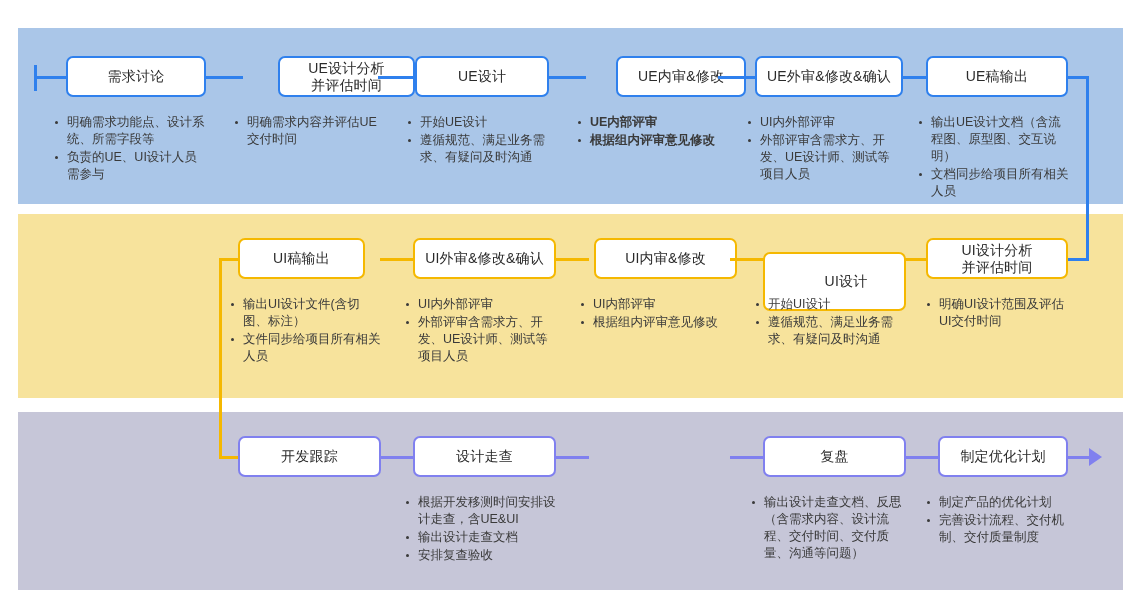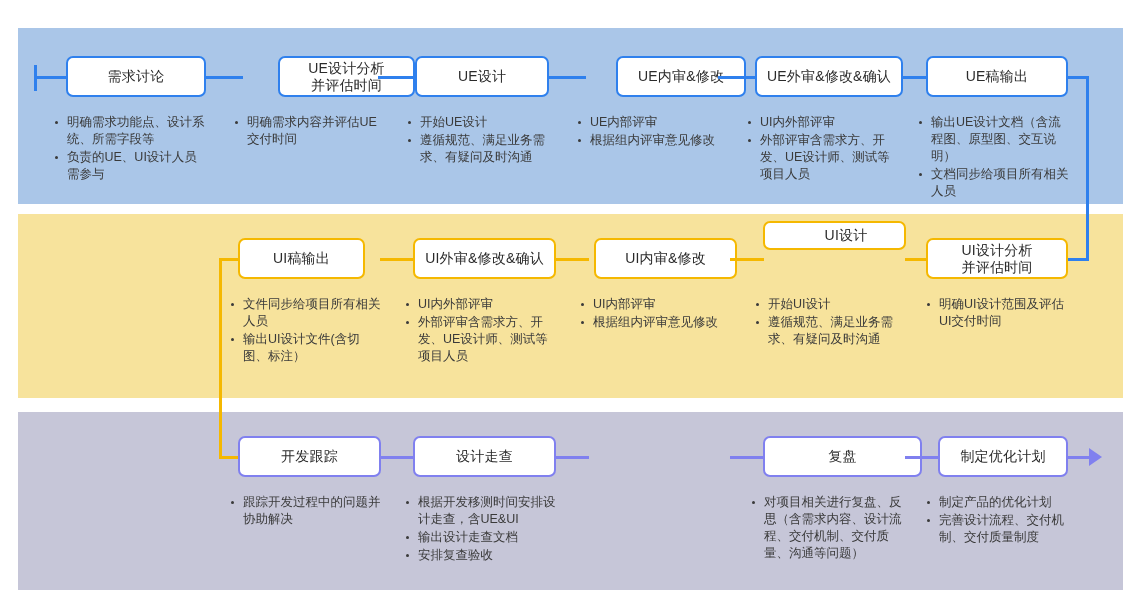--- a/index.html
+++ b/index.html
@@ -135,21 +135,21 @@
     <li>明确需求功能点、设计系统、所需字段等</li>
     <li>负责的UE、UI设计人员需参与</li>
   </ul>
   <ul class="bullets" style="left:233px;top:114px;width:152px;">
     <li>明确需求内容并评估UE交付时间</li>
   </ul>
   <ul class="bullets" style="left:406px;top:114px;width:152px;">
     <li>开始UE设计</li>
     <li>遵循规范、满足业务需求、有疑问及时沟通</li>
   </ul>
-  <ul class="bullets" style="left:576px;top:114px;width:152px;">
+  <ul class="bullets" style="left:576px;top:114px;width:152px;font-weight:bold;">
     <li>UE内部评审</li>
     <li>根据组内评审意见修改</li>
   </ul>
   <ul class="bullets" style="left:746px;top:114px;width:152px;">
     <li>UI内外部评审</li>
     <li>外部评审含需求方、开发、UE设计师、测试等项目人员</li>
   </ul>
   <ul class="bullets" style="left:917px;top:114px;width:152px;">
     <li>输出UE设计文档（含流程图、原型图、交互说明）</li>
     <li>文档同步给项目所有相关人员</li>
@@ -163,37 +163,37 @@
   <div class="node yellow" style="left:413px;top:238px;width:143px;height:41px;">
     <span>UI外审&amp;修改&amp;确认</span>
   </div>
   <div class="link yellow" style="left:555px;top:258px;width:34px;"></div>
 
   <div class="node yellow" style="left:588px;top:238px;width:143px;height:41px;margin-left:6px;">
     <span>UI内审&amp;修改</span>
   </div>
   <div class="link yellow" style="left:730px;top:258px;width:34px;"></div>
 
-  <div class="node yellow" style="left:763px;top:221px;width:143px;height:29px;padding-left:27px;">
+  <div class="node yellow" style="left:763px;top:252px;width:143px;height:59px;padding-left:27px;">
     <span>UI设计</span>
   </div>
   <div class="link yellow" style="left:905px;top:258px;width:34px;"></div>
 
   <div class="node yellow" style="left:926px;top:238px;width:142px;height:41px;flex-direction:column;justify-content:center;">
     <span>UI设计分析</span>
     <span>并评估时间</span>
   </div>
 
   <div class="link yellow" style="left:219px;top:258px;width:21px;"></div>
   <div class="vlink yellow" style="left:219px;top:258px;height:200px;"></div>
   <div class="link yellow" style="left:219px;top:456px;width:21px;"></div>
 
   <ul class="bullets" style="left:229px;top:296px;width:155px;">
+    <li>输出UI设计文件(含切图、标注）</li>
     <li>文件同步给项目所有相关人员</li>
-    <li>输出UI设计文件(含切图、标注）</li>
   </ul>
   <ul class="bullets" style="left:404px;top:296px;width:155px;">
     <li>UI内外部评审</li>
     <li>外部评审含需求方、开发、UE设计师、测试等项目人员</li>
   </ul>
   <ul class="bullets" style="left:579px;top:296px;width:155px;">
     <li>UI内部评审</li>
     <li>根据组内评审意见修改</li>
   </ul>
   <ul class="bullets" style="left:754px;top:296px;width:155px;">
@@ -209,40 +209,37 @@
   </div>
   <div class="link purple" style="left:380px;top:456px;width:34px;"></div>
 
   <div class="node purple" style="left:413px;top:436px;width:143px;height:41px;">
     <span>设计走查</span>
   </div>
   <div class="link purple" style="left:555px;top:456px;width:34px;"></div>
 
   <div class="link purple" style="left:730px;top:456px;width:34px;"></div>
 
-  <div class="node purple" style="left:763px;top:436px;width:159px;height:41px;">
+  <div class="node purple" style="left:763px;top:436px;width:143px;height:41px;">
     <span>复盘</span>
   </div>
   <div class="link purple" style="left:905px;top:456px;width:34px;"></div>
 
   <div class="node purple" style="left:938px;top:436px;width:130px;height:41px;">
     <span>制定优化计划</span>
   </div>
   <div class="link purple" style="left:1067px;top:456px;width:23px;"></div>
   <div class="arrowhead" style="left:1089px;top:448px;"></div>
 
-  <ul class="bullets" style="left:229px;top:494px;width:155px;">
-    <li>跟踪开发过程中的问题并协助解决</li>
-  </ul>
   <ul class="bullets" style="left:404px;top:494px;width:155px;">
     <li>根据开发移测时间安排设计走查，含UE&amp;UI</li>
     <li>输出设计走查文档</li>
     <li>安排复查验收</li>
   </ul>
   <ul class="bullets" style="left:750px;top:494px;width:158px;">
-    <li>对项目相关进行复盘、反思（含需求内容、设计流程、交付机制、交付质量、沟通等问题）</li>
+    <li>输出设计走查文档、反思（含需求内容、设计流程、交付时间、交付质量、沟通等问题）</li>
   </ul>
   <ul class="bullets" style="left:925px;top:494px;width:150px;">
     <li>制定产品的优化计划</li>
     <li>完善设计流程、交付机制、交付质量制度</li>
   </ul>
 
 </div>
 
 </body></html>

